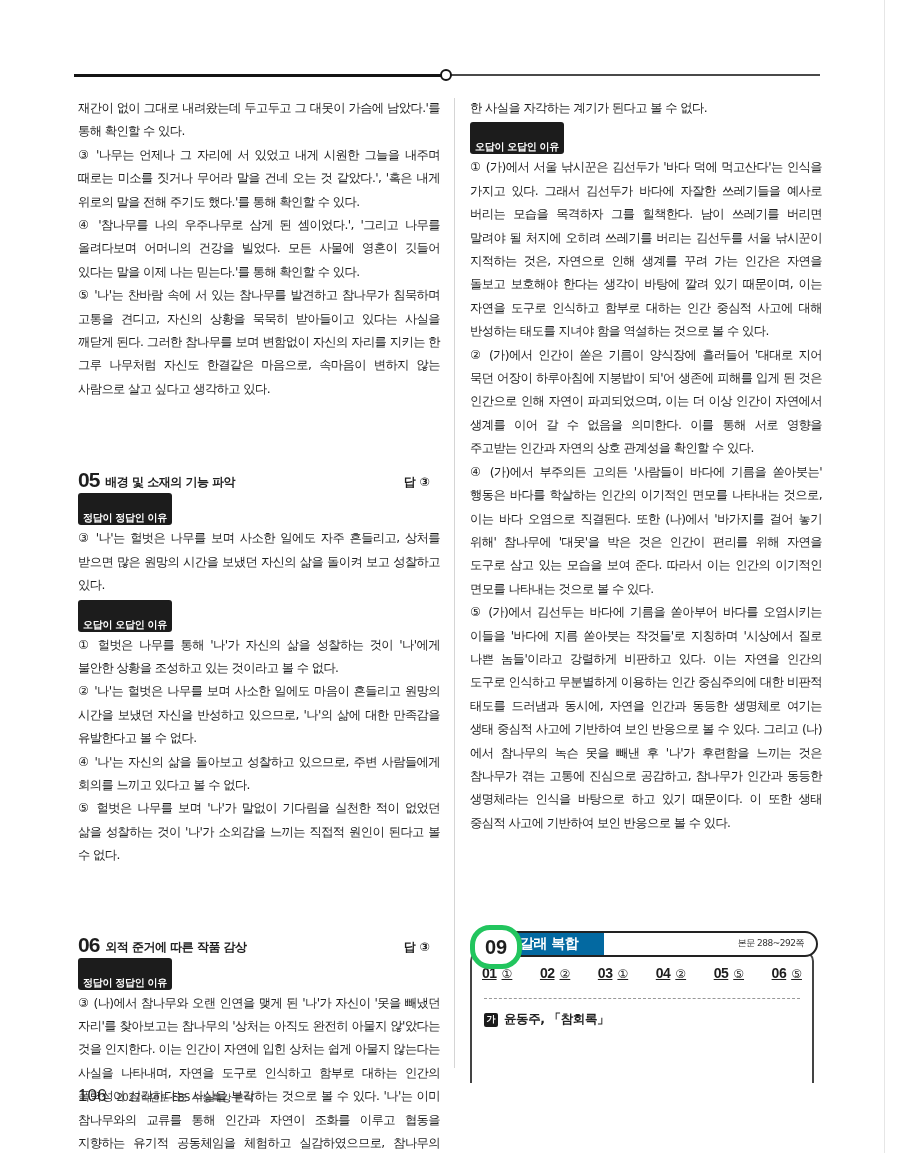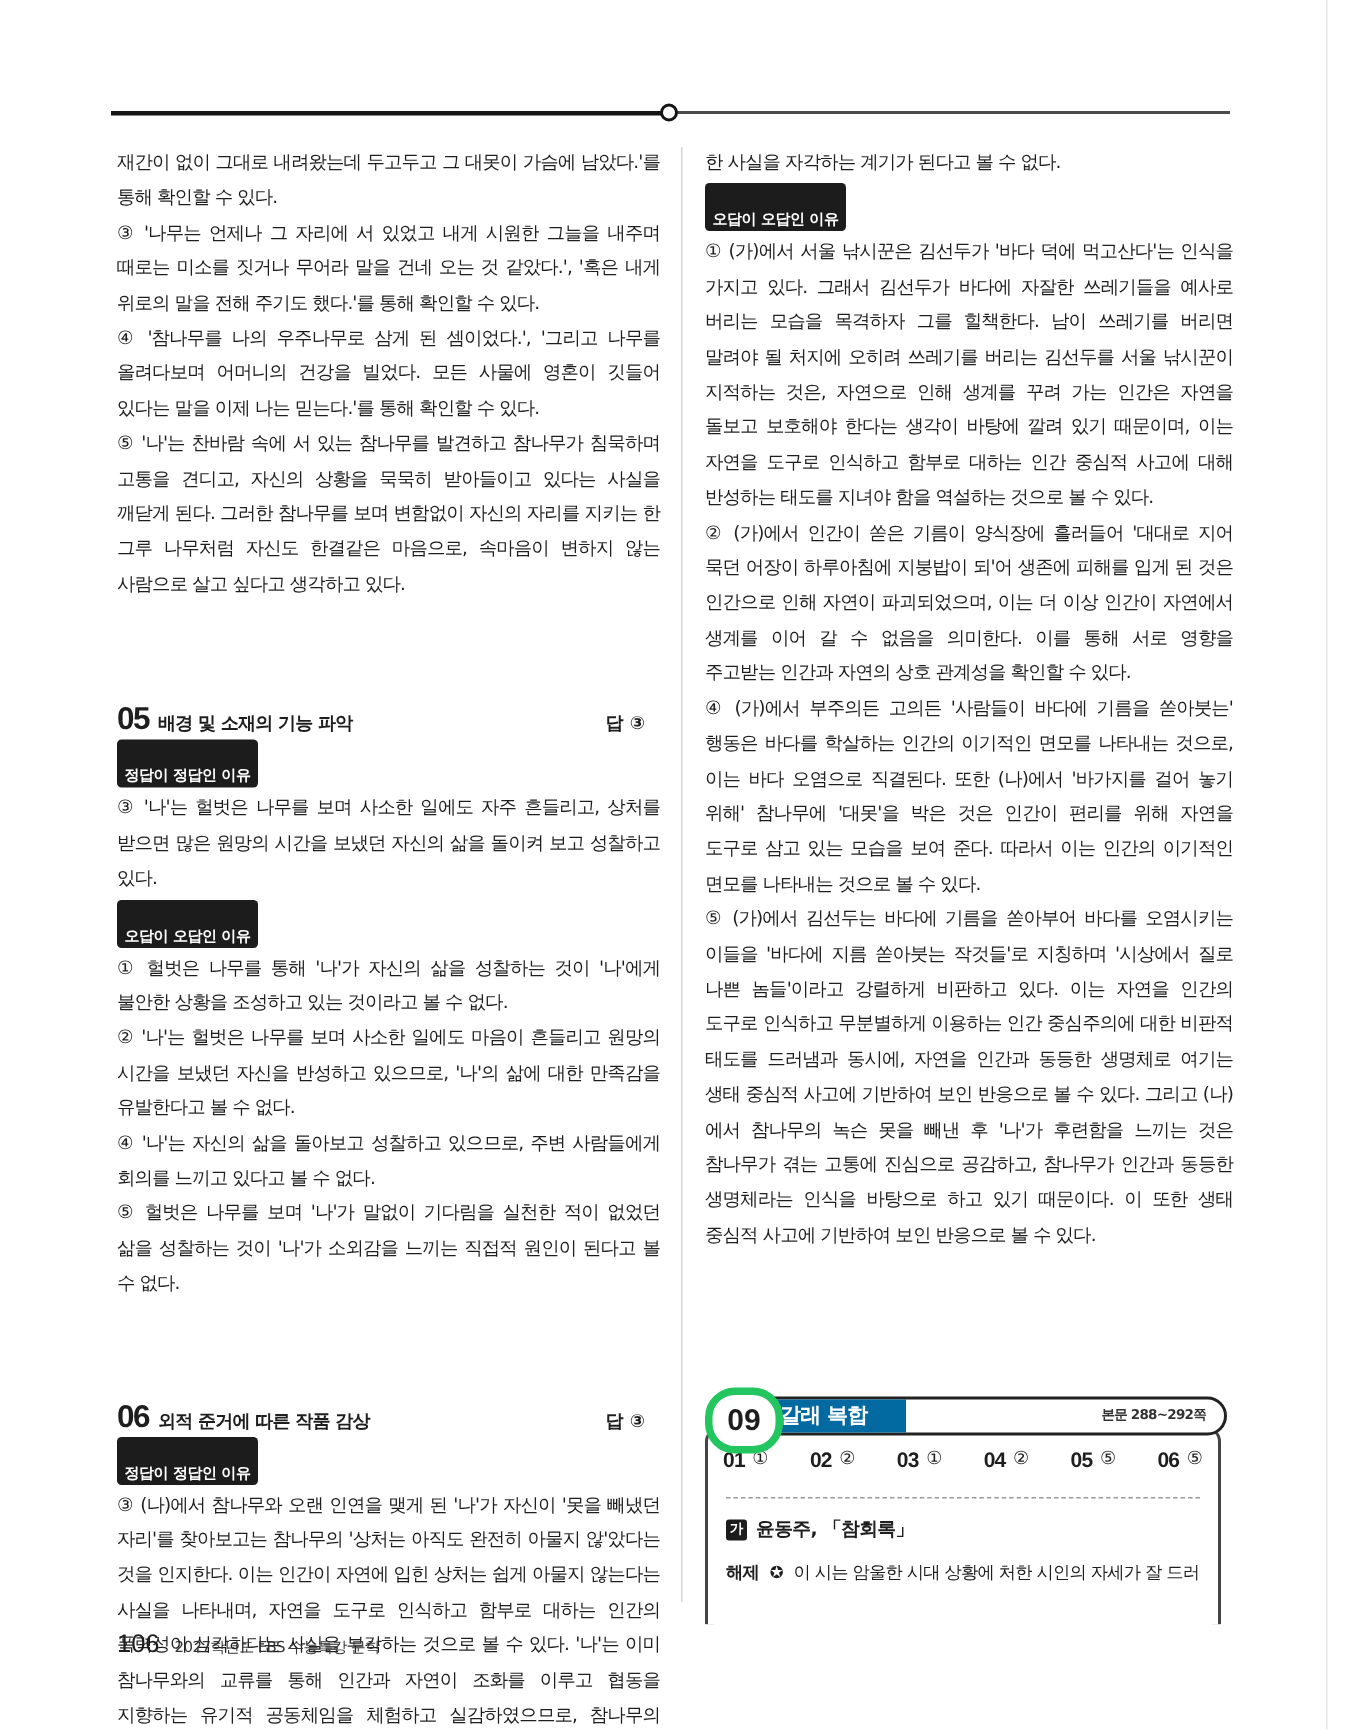--- a/index.html
+++ b/index.html
@@ -40,27 +40,27 @@
     font-family: "Liberation Sans", sans-serif; font-weight: bold; font-size: 20px;
   }
   .sec09-bar {
     position: absolute; left: 34px; top: 6px; width: 310px; height: 22px; border: 2px solid #222; border-radius: 0 13px 13px 0;
     background: #fff; z-index: 2;
   }
   .sec09-bar-title {
     position: absolute; left: 0; top: 0; height: 22px; width: 84px; background: #0369a1; color: #fff;
     font-weight: bold; font-size: 14px; display: flex; align-items: center; padding-left: 14px; letter-spacing: -0.5px;
   }
-  .sec09-bar-range { position: absolute; right: 12px; top: 4px; font-size: 9px; color: #333; letter-spacing: -0.5px; font-weight: bold; }
+  .sec09-bar-range { position: absolute; right: 12px; top: 4px; font-size: 9px; color: #333; letter-spacing: -0.5px; }
   .sec09-box {
     position: absolute; left: 0; top: 26px; width: 340px; height: 130px; border: 2px solid #444; border-bottom: none;
     border-radius: 10px 10px 0 0; z-index: 1; background: #fff;
   }
   .ans-row { position: absolute; left: 10px; top: 12px; width: 320px; display: flex; justify-content: space-between; }
-  .ans-item { font-size: 13px; display: flex; align-items: flex-start; }
+  .ans-item { font-size: 13px; display: flex; align-items: flex-end; text-decoration: underline; }
   .ans-num { font-weight: bold; font-family: "Liberation Sans", sans-serif; font-size: 14px; letter-spacing: -0.5px; }
   .ans-val { margin-left: 5px; font-size: 12px; }
   .ans-divider { position: absolute; left: 12px; top: 45px; width: 316px; border-top: 1px dashed #999; }
   .work-line { position: absolute; left: 12px; top: 58px; display: flex; align-items: center; }
   .work-tag { display: inline-flex; width: 14px; height: 14px; background: #1c1c1c; color: #fff; font-size: 9px; font-weight: bold; align-items: center; justify-content: center; border-radius: 2px; }
   .work-title { font-size: 12.5px; font-weight: bold; margin-left: 6px; letter-spacing: -0.4px; }
   .note-line { position: absolute; left: 12px; top: 88px; font-size: 11.5px; letter-spacing: -0.5px; white-space: nowrap; }
   .note-label { font-weight: bold; }
   .note-icon { display: inline-block; margin: 0 4px; font-size: 11px; }
 </style>
@@ -149,24 +149,19 @@
       <div class="ans-item">
         <span class="ans-num">06</span>
         <span class="ans-val">⑤</span>
       </div>
     </div>
     <div class="ans-divider"></div>
     <div class="work-line">
       <span class="work-tag">가</span>
       <span class="work-title">윤동주, 「참회록」</span>
     </div>
-    <div class="note-line">
-      <span class="note-label">해제</span>
-      <span class="note-icon">✪</span>
-      <span>이 시는 암울한 시대 상황에 처한 시인의 자세가 잘 드러</span>
-    </div>
   </div>
 </div>
 
 <div class="footer">
   <span class="footer-num">106</span>
   <span class="footer-title">2027학년도 EBS 수능특강 문학</span>
 </div>
 
 </body></html>

